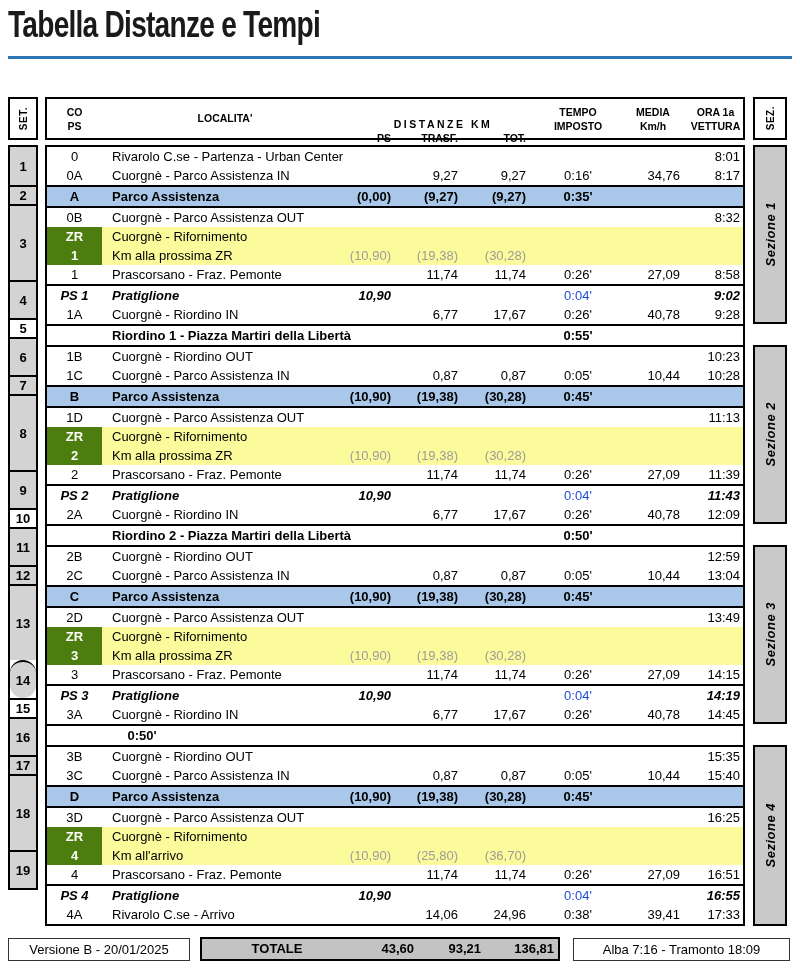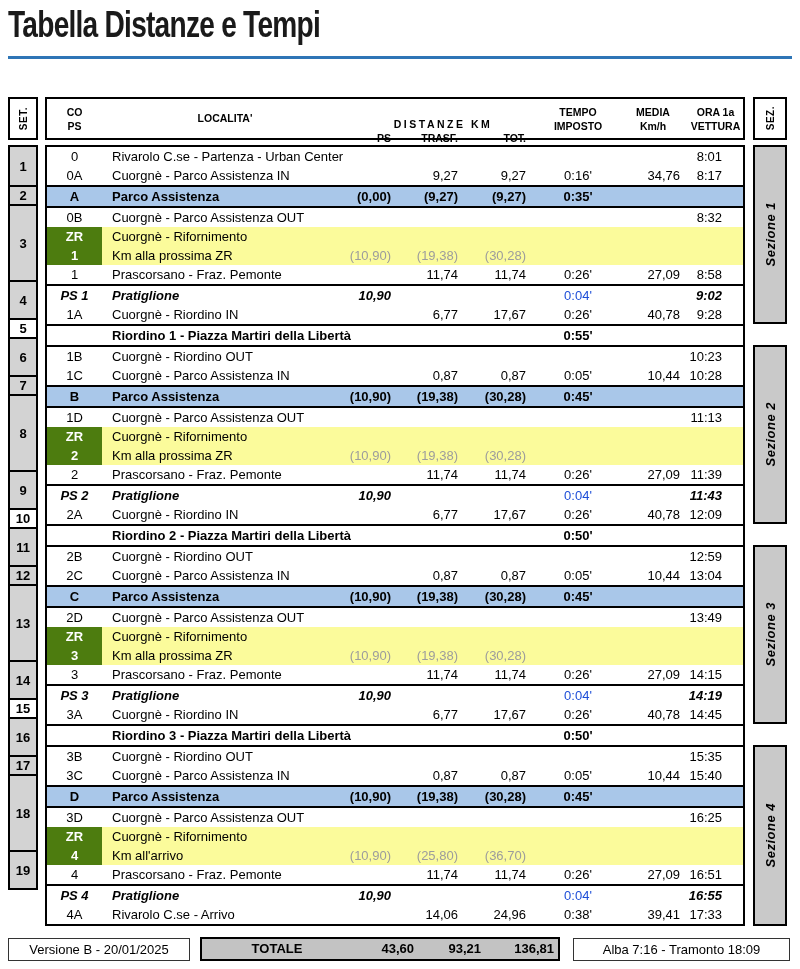--- a/index.html
+++ b/index.html
@@ -45,21 +45,21 @@
   .trow { display:flex; height:19px; line-height:19px; font-size:13px; white-space:nowrap; }
   .cell { overflow:hidden; }
   .c-co    { width:55px;  text-align:center; }
   .c-loc   { width:246px; padding-left:10px; }
   .c-loc.wide { width:436px; }
   .c-ps    { width:55px;  text-align:right; padding-right:12px; }
   .c-trasf { width:65px;  text-align:right; padding-right:10px; }
   .c-tot   { width:70px;  text-align:right; padding-right:12px; }
   .c-tempo { width:80px;  text-align:center; }
   .c-media { width:70px;  text-align:right; padding-right:8px; }
-  .c-ora   { width:55px;  text-align:right; padding-right:21px; }
+  .c-ora   { width:55px;  text-align:right; padding-right:3px; }
 
   .k-b { background:#A9C7E9; }
   .k-b .cell { font-weight:700; }
   .k-r .c-loc, .k-r .c-tempo { font-weight:700; }
   .k-y1, .k-y2 { background:#FBFB9B; }
   .k-y2 .c-ps, .k-y2 .c-trasf, .k-y2 .c-tot { color:#9C9C9C; }
   .k-ps .c-co, .k-ps .c-loc, .k-ps .c-ps, .k-ps .c-ora { font-weight:700; font-style:italic; }
   .k-ps .c-tempo { color:#1d4ed8; }
 
   .zr-box { position:absolute; left:0; top:19px; width:55px; height:38px; background:#4d7c0f;
@@ -132,21 +132,21 @@
       <div class="set-band" style="height: 38px;">4</div>
       <div class="set-band white" style="height: 19px;">5</div>
       <div class="set-band" style="height: 38px;">6</div>
       <div class="set-band" style="height: 19px;">7</div>
       <div class="set-band" style="height: 76px;">8</div>
       <div class="set-band" style="height: 38px;">9</div>
       <div class="set-band white" style="height: 19px;">10</div>
       <div class="set-band" style="height: 38px;">11</div>
       <div class="set-band" style="height: 19px;">12</div>
       <div class="set-band" style="height: 76px;">13</div>
-      <div class="set-band" style="height: 38px;">14</div>
+      <div class="set-band" style="height: 38px; border-radius: 13px;">14</div>
       <div class="set-band white" style="height: 19px;">15</div>
       <div class="set-band" style="height: 38px;">16</div>
       <div class="set-band" style="height: 19px;">17</div>
       <div class="set-band" style="height: 76px;">18</div>
       <div class="set-band" style="height: 38px;">19</div>
     </div>
   <div class="main-col" id="mainCol">
       <div class="band">
         <div class="trow k-n">
           <div class="cell c-co">0</div>
@@ -467,21 +467,20 @@
           <div class="cell c-trasf">6,77</div>
           <div class="cell c-tot">17,67</div>
           <div class="cell c-tempo">0:26'</div>
           <div class="cell c-media">40,78</div>
           <div class="cell c-ora">14:45</div>
         </div>
       </div>
       <div class="band">
         <div class="trow k-r">
           <div class="cell c-co"></div>
-          <div class="cell c-loc wide">Riordino 3 - Piazza Martiri della Libertà</div>
           <div class="cell c-tempo">0:50'</div>
           <div class="cell c-media"></div>
           <div class="cell c-ora"></div>
         </div>
       </div>
       <div class="band">
         <div class="trow k-n">
           <div class="cell c-co">3B</div>
           <div class="cell c-loc">Cuorgnè - Riordino OUT</div>
           <div class="cell c-ps"></div>

